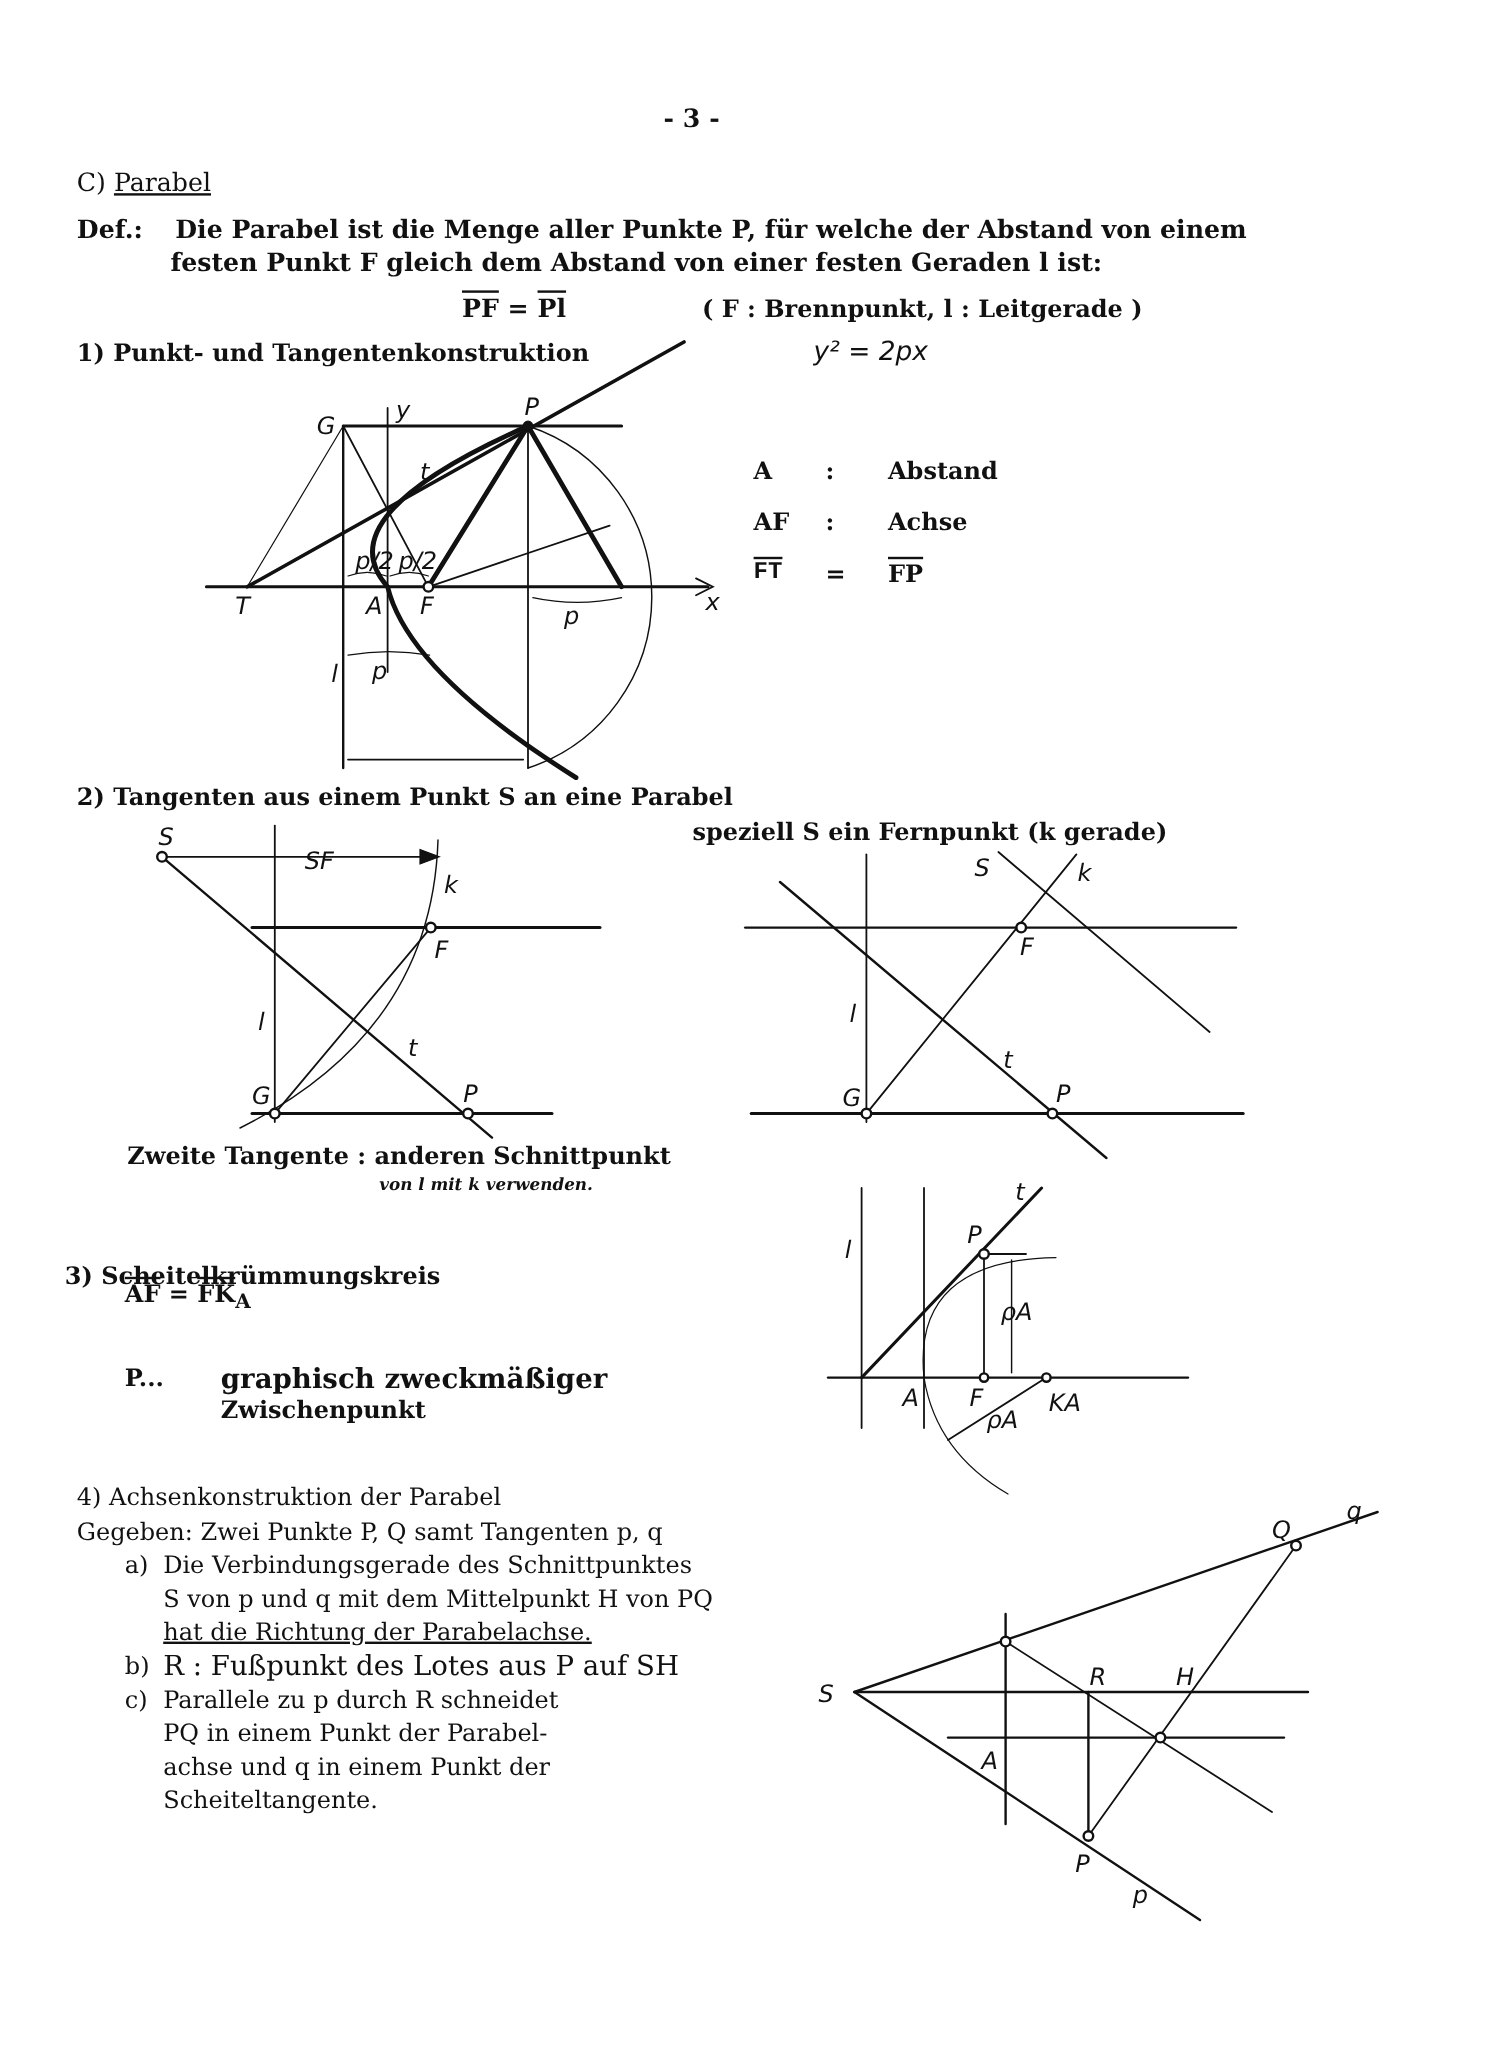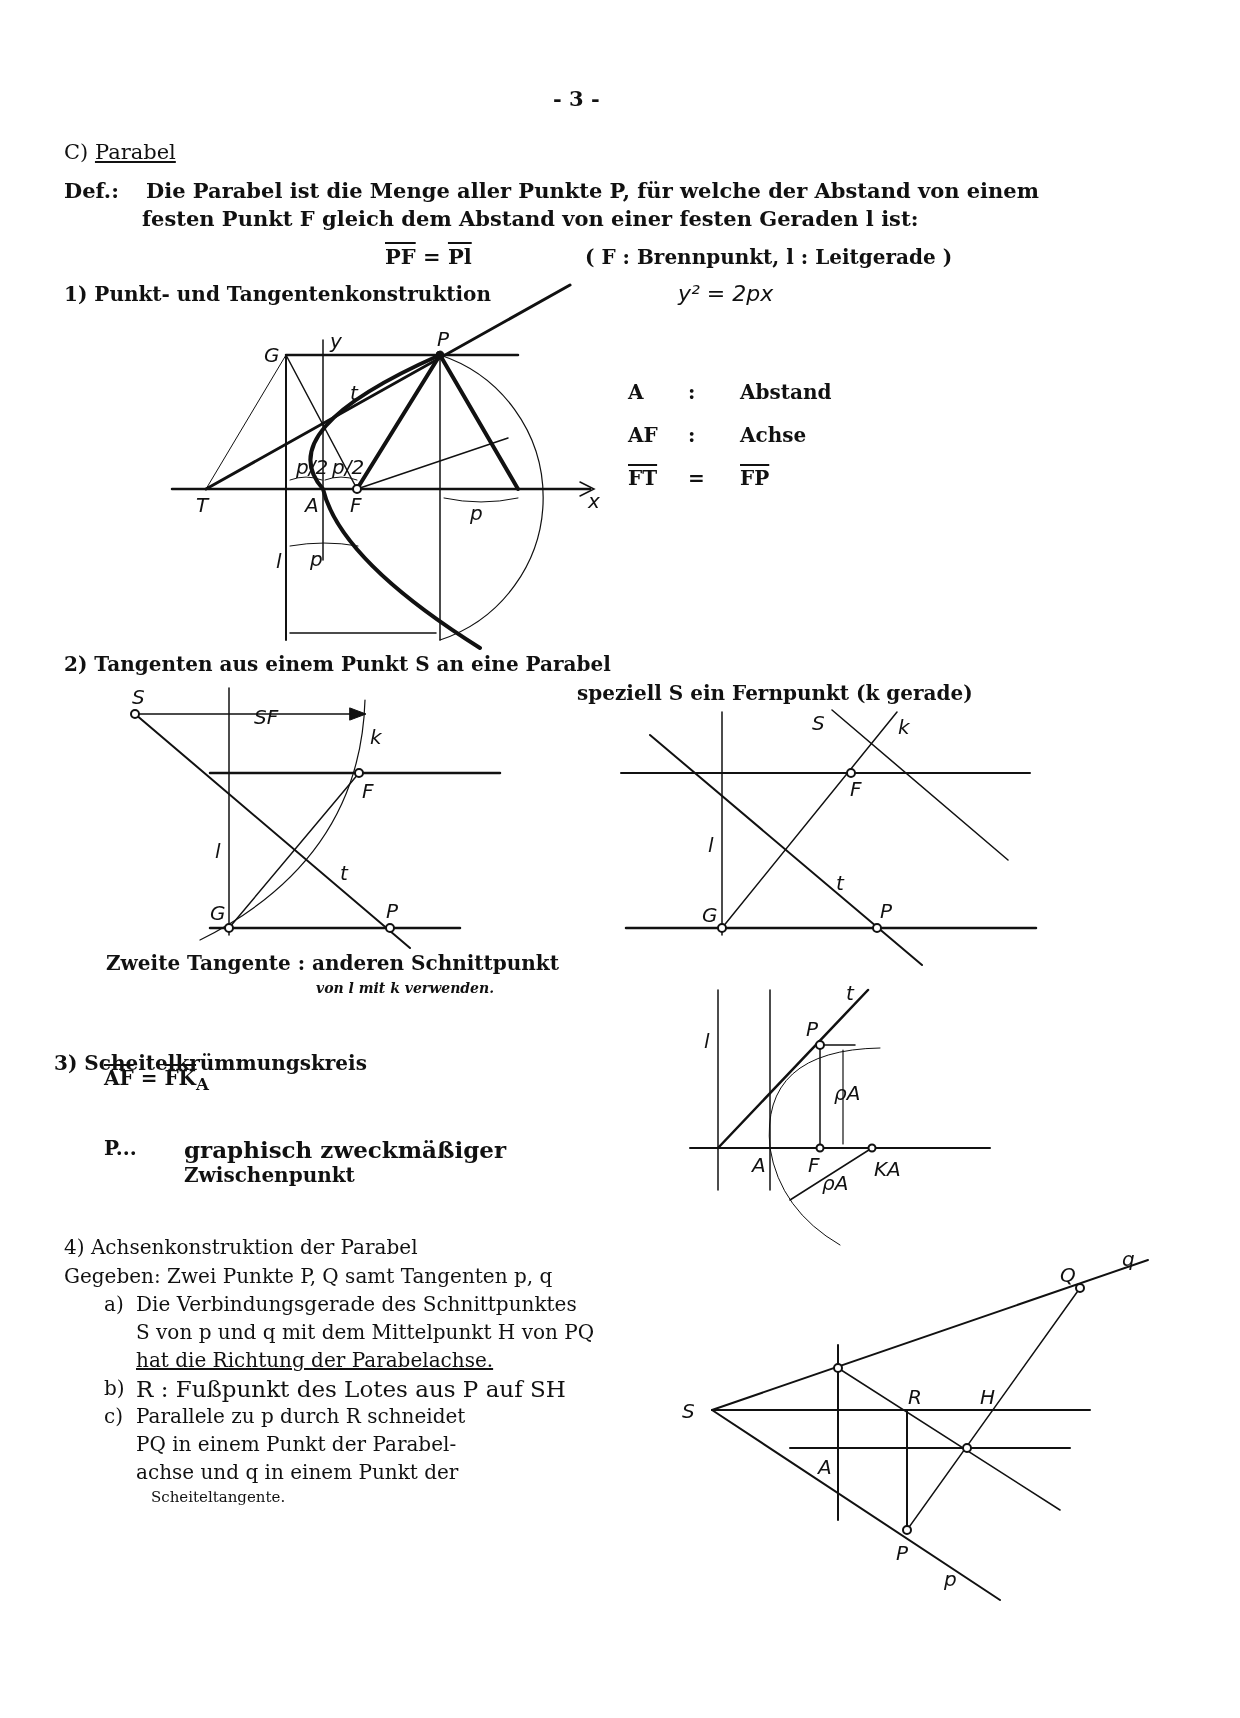--- a/index.html
+++ b/index.html
@@ -36,21 +36,21 @@
 <div class="t hand" style="left:678px;top:283px;font-size:22px;">y² = 2px</div>
 
 <div class="t b" style="left:64px;top:284px;font-size:20px;">1)  Punkt- und Tangentenkonstruktion</div>
 
 <div class="t b" style="left:628px;top:382px;font-size:20px;">A</div>
 <div class="t b" style="left:688px;top:382px;font-size:20px;">:</div>
 <div class="t b" style="left:740px;top:382px;font-size:20px;">Abstand</div>
 <div class="t b" style="left:628px;top:425px;font-size:20px;">AF</div>
 <div class="t b" style="left:688px;top:425px;font-size:20px;">:</div>
 <div class="t b" style="left:740px;top:425px;font-size:20px;">Achse</div>
-<div class="t b ov" style="left:628px;top:468px;font-size:20px;">FT</div>
+<div class="t b ov" style="left:628px;top:468px;font-size:20px;font-family:Liberation Mono, monospace;">FT</div>
 <div class="t b" style="left:688px;top:468px;font-size:20px;">=</div>
 <div class="t b ov" style="left:740px;top:468px;font-size:20px;">FP</div>
 
 <div class="t b" style="left:64px;top:654px;font-size:20px;">2)  Tangenten aus einem Punkt S an eine Parabel</div>
 <div class="t b" style="left:577px;top:683px;font-size:20px;">speziell S ein Fernpunkt (k gerade)</div>
 <div class="t b" style="left:106px;top:953px;font-size:20px;">Zweite Tangente : anderen Schnittpunkt</div>
 <div class="t b" style="left:316px;top:981px;font-size:14px;font-style:italic;">von l mit k verwenden.</div>
 
 <div class="t b" style="left:54px;top:1024px;font-size:20px;margin-top:29px;">3)  Scheitelkrümmungskreis</div>
 <div class="t b" style="left:104px;top:1068px;font-size:20px;">
@@ -67,21 +67,21 @@
 <div class="t" style="left:104px;top:1294px;font-size:20px;">a)</div>
 <div class="t" style="left:136px;top:1294px;font-size:20px;">Die Verbindungsgerade des Schnittpunktes</div>
 <div class="t" style="left:136px;top:1322px;font-size:20px;">S von p und q  mit dem Mittelpunkt H  von PQ</div>
 <div class="t" style="left:136px;top:1350px;font-size:20px;text-decoration:underline;">hat die Richtung der Parabelachse.</div>
 <div class="t" style="left:104px;top:1378px;font-size:20px;">b)</div>
 <div class="t" style="left:136px;top:1378px;font-size:23px;">R : Fußpunkt des Lotes aus P auf SH</div>
 <div class="t" style="left:104px;top:1406px;font-size:20px;">c)</div>
 <div class="t" style="left:136px;top:1406px;font-size:20px;">Parallele zu p durch R schneidet</div>
 <div class="t" style="left:136px;top:1434px;font-size:20px;">PQ in einem Punkt der Parabel-</div>
 <div class="t" style="left:136px;top:1462px;font-size:20px;">achse und q in einem Punkt der</div>
-<div class="t" style="left:151px;top:1490px;font-size:15px;">Scheiteltangente.</div>
+<div class="t" style="left:136px;top:1490px;font-size:20px;">Scheiteltangente.</div>
 
 <svg width="1240" height="1718" viewBox="0 0 1240 1718">
   <g stroke="#111" fill="none" stroke-linecap="round">
 
     <g>
 
       <line x1="172" y1="489" x2="590" y2="489" stroke-width="2.5"></line>
       <path d="M580 482 L594 489 L580 496" stroke-width="1.5"></path>
 
       <line x1="323" y1="340" x2="323" y2="560" stroke-width="1.5"></line>

